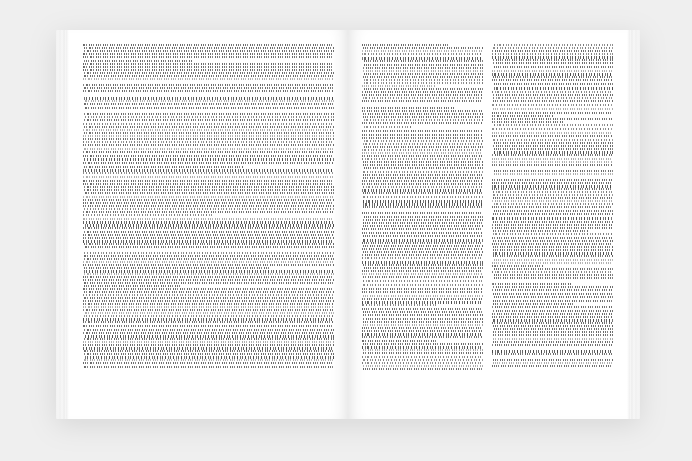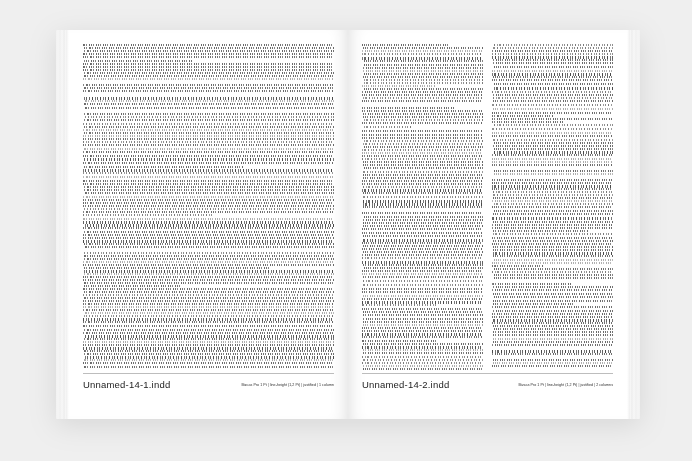--- a/index.html
+++ b/index.html
@@ -256,24 +256,20 @@
               <div class="ln" style="top: 300px; width: 251px; background-position: 0px 0px;"></div>
               <div class="ln alt dense" style="top: 303px; width: 251px; background-position: 0px 0px;"></div>
               <div class="ln" style="top: 306px; width: 251px; background-position: 2px 0px;"></div>
               <div class="ln" style="top: 309px; width: 251px; background-position: 5px 0px;"></div>
               <div class="ln alt dense" style="top: 312px; width: 251px; background-position: 7px 0px;"></div>
               <div class="ln light" style="top: 315px; width: 251px; background-position: 2px 0px;"></div>
               <div class="ln" style="top: 318px; width: 251px; background-position: 8px 0px;"></div>
               <div class="ln" style="top: 322px; width: 251px; background-position: 2px 0px;"></div>
             </div>
         </div>
-      </div>
-      <div class="footer">
-        <div class="filename">Unnamed-14-1.indd</div>
-        <div class="spec">Bizcas Pro 1 Pt | line-height (1,2 Pt) | justified | 1 column</div>
       </div>
     </div>
 
     <div class="gutter"></div>
 
     <div class="page right">
       <div class="textblock">
         <div class="col">
           <div class="lines" id="lines-r1">
               <div class="ln" style="top: 0px; width: 88.3025px; background-position: 6px 0px;"></div>
@@ -472,23 +468,19 @@
               <div class="ln" style="top: 297px; width: 121px; background-position: 3px 0px;"></div>
               <div class="ln" style="top: 300px; width: 121px; background-position: 7px 0px;"></div>
               <div class="ln alt dense" style="top: 306px; width: 121px; background-position: 6px 0px;"></div>
               <div class="ln" style="top: 309px; width: 121px; background-position: 7px 0px;"></div>
               <div class="ln" style="top: 315px; width: 121px; background-position: 3px 0px;"></div>
               <div class="ln light" style="top: 318px; width: 121px; background-position: 5px 0px;"></div>
               <div class="ln" style="top: 321px; width: 121px; background-position: 4px 0px;"></div>
             </div>
         </div>
       </div>
-      <div class="footer">
-        <div class="filename">Unnamed-14-2.indd</div>
-        <div class="spec">Bizcas Pro 1 Pt | line-height (1,2 Pt) | justified | 2 columns</div>
-      </div>
     </div>
 
     <div class="edge-stack right"></div>
 
   </div>
 
 </div>
 
 </body></html>

